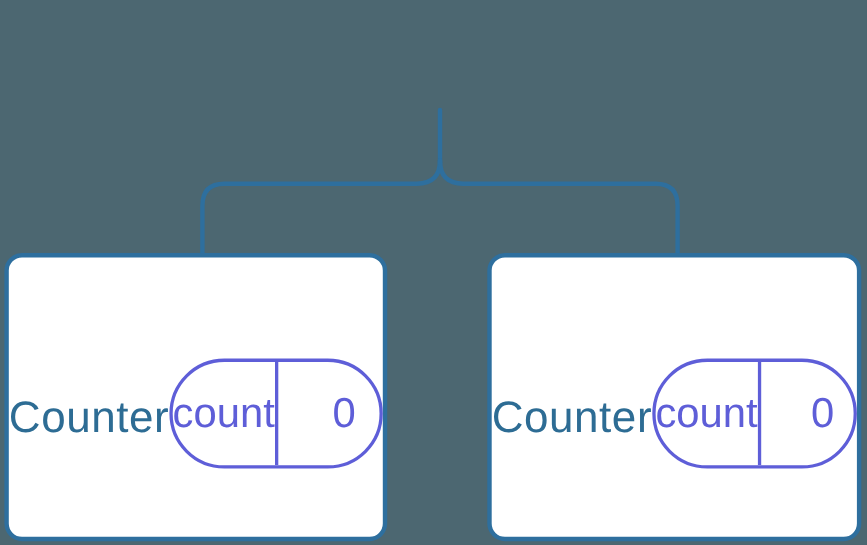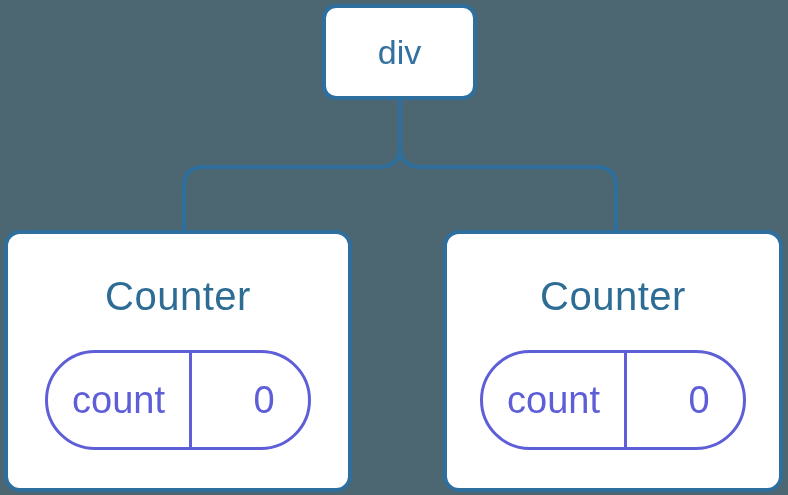--- a/index.html
+++ b/index.html
@@ -49,21 +49,21 @@
     font-weight:500;
     color:var(--root-label);
   }
   .card{
     position:absolute;
     top:230px;
     height:262px;
     background:var(--node-bg);
     border:4px solid var(--node-border);
     border-radius:16px;
-    display:flex;flex-direction:column;align-items:center;
+    display:flex;flex-direction:row;align-items:center;
     z-index:1;
   }
   .card.left{left:4px;width:348px;}
   .card.right{left:443px;width:340px;}
   .card-title{
     margin-top:38px;
     font-size:40px;
     line-height:1.2;
     font-weight:500;
     color:var(--title-text);
@@ -97,23 +97,20 @@
 <body>
 
 <div class="stage">
 
   <svg class="connectors" viewBox="0 0 788 495" xmlns="http://www.w3.org/2000/svg" aria-hidden="true">
     <path d="M400 100 L400 150"></path>
     <path d="M400 146 Q400 167 379 167 L204 167 Q184 167 184 187 L184 232"></path>
     <path d="M400 146 Q400 167 421 167 L596 167 Q616 167 616 187 L616 232"></path>
   </svg>
 
-  <div class="root-node">
-    <span class="label">div</span>
-  </div>
 
   <div class="card left">
     <div class="card-title">Counter</div>
     <div class="state-pill">
       <div class="state-key-section">
         <span class="txt">count</span>
       </div>
       <div class="state-value-section">
         <span class="txt">0</span>
       </div>

